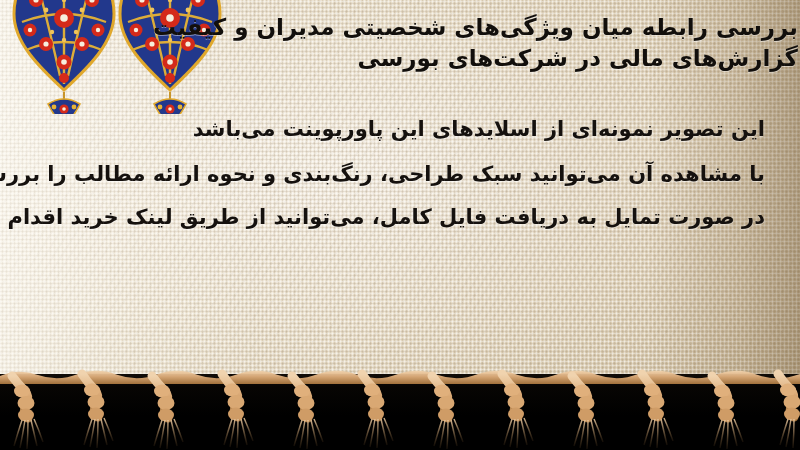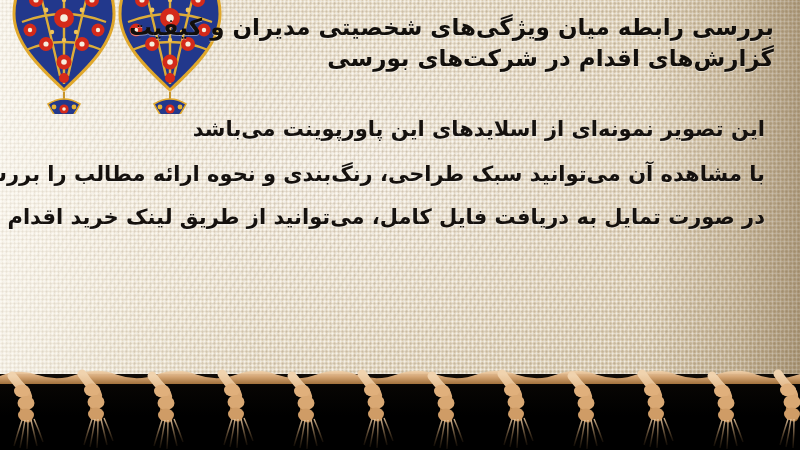--- a/index.html
+++ b/index.html
@@ -69,21 +69,21 @@
 
   
   .fringe-band{
     position:absolute;left:0;right:0;top:374px;height:76px;
     background:linear-gradient(180deg,#120d08 0%,#070503 18%,#000 55%,#000 100%);
   }
   .tassels{position:absolute;left:0;top:360px;width:800px;height:90px;}
 
   
   .title-block{
-    position:absolute;top:12px;right:26px;width:560px;
+    position:absolute;top:12px;right:2px;width:560px;
     text-align:right;direction:rtl;
   }
   .title-line{
     color:#120f0c;
     font-size:23px;
     font-weight:bold;
     line-height:31px;
     letter-spacing:-.2px;
     text-shadow:0 1px 0 rgba(255,255,255,.42);
     white-space:nowrap;
@@ -245,21 +245,21 @@
         <circle cx="52" cy="145" r="4.6" fill="#d42a1a"></circle>
         <circle cx="52" cy="145" r="1.8" fill="#f6efdd"></circle>
         <circle cx="42" cy="143" r="2.4" fill="#e8b435"></circle>
         <circle cx="62" cy="143" r="2.4" fill="#e8b435"></circle>
       </g>
     </svg>
   </div>
 
   <div class="title-block">
     <div class="title-line">بررسی رابطه میان ویژگی‌های شخصیتی مدیران و کیفیت</div>
-    <div class="title-line">گزارش‌های اقدام در شرکت‌های بورسی</div>
+    <div class="title-line">گزارش‌های مالی در شرکت‌های بورسی</div>
   </div>
 
   <div class="body-block">
     <div class="body-line first">این تصویر نمونه‌ای از اسلایدهای این پاورپوینت می‌باشد</div>
     <div class="body-line">با مشاهده آن می‌توانید سبک طراحی، رنگ‌بندی و نحوه ارائه مطالب را بررسی نمایید</div>
     <div class="body-line">در صورت تمایل به دریافت فایل کامل، می‌توانید از طریق لینک خرید اقدام فرمایید</div>
   </div>
 
   <div class="fringe-band"></div>
 

